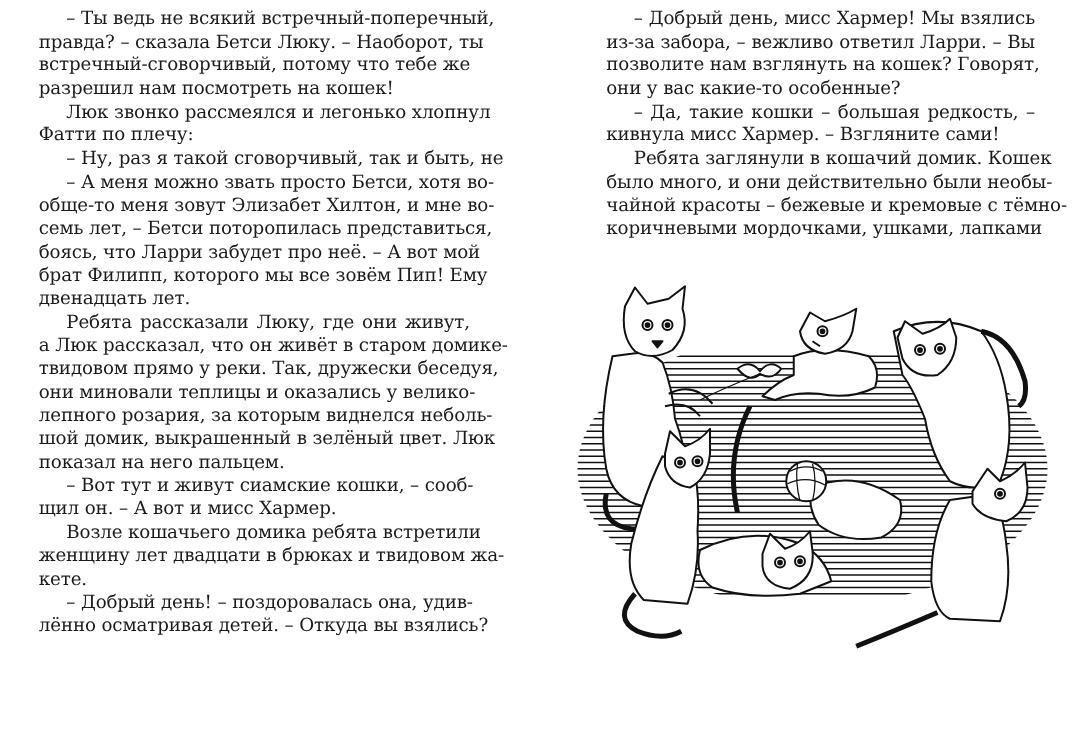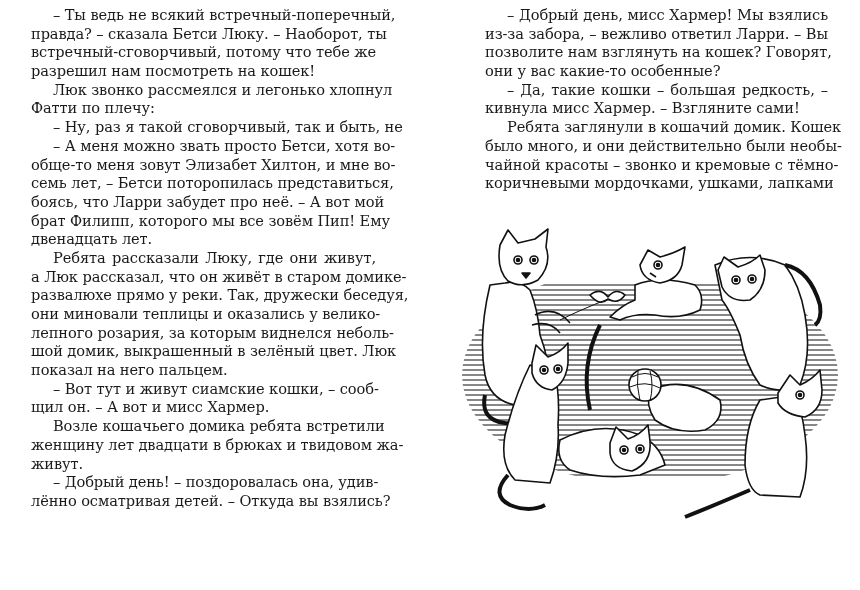--- a/index.html
+++ b/index.html
@@ -31,47 +31,47 @@
       <span class="line last">Фатти по плечу:</span>
       <span class="line indent">– Ну, раз я такой сговорчивый, так и быть, не</span>
       <span class="line indent">– А меня можно звать просто Бетси, хотя во-</span>
       <span class="line">обще-то меня зовут Элизабет Хилтон, и мне во-</span>
       <span class="line">семь лет, – Бетси поторопилась представиться,</span>
       <span class="line">боясь, что Ларри забудет про неё. – А вот мой</span>
       <span class="line">брат Филипп, которого мы все зовём Пип! Ему</span>
       <span class="line last">двенадцать лет.</span>
       <span class="line indent">Ребята рассказали Люку, где они живут,</span>
       <span class="line">а Люк рассказал, что он живёт в старом домике-</span>
-      <span class="line">развалюхе прямо у реки. Так, дружески беседуя,</span>
+      <span class="line">твидовом прямо у реки. Так, дружески беседуя,</span>
       <span class="line">они миновали теплицы и оказались у велико-</span>
       <span class="line">лепного розария, за которым виднелся неболь-</span>
       <span class="line">шой домик, выкрашенный в зелёный цвет. Люк</span>
       <span class="line last">показал на него пальцем.</span>
       <span class="line indent">– Вот тут и живут сиамские кошки, – сооб-</span>
       <span class="line last">щил он. – А вот и мисс Хармер.</span>
       <span class="line indent">Возле кошачьего домика ребята встретили</span>
       <span class="line">женщину лет двадцати в брюках и твидовом жа-</span>
-      <span class="line last">живут.</span>
+      <span class="line last">кете.</span>
       <span class="line indent">– Добрый день! – поздоровалась она, удив-</span>
       <span class="line last">лённо осматривая детей. – Откуда вы взялись?</span>
     </div>
   <div class="page-number">18</div>
 </div>
 
 <div class="page page-right">
   <div class="text-block" id="right-text">
       <span class="line indent">– Добрый день, мисс Хармер! Мы взялись</span>
       <span class="line">из-за забора, – вежливо ответил Ларри. – Вы</span>
       <span class="line">позволите нам взглянуть на кошек? Говорят,</span>
       <span class="line last">они у вас какие-то особенные?</span>
       <span class="line indent">– Да, такие кошки – большая редкость, –</span>
       <span class="line last">кивнула мисс Хармер. – Взгляните сами!</span>
       <span class="line indent">Ребята заглянули в кошачий домик. Кошек</span>
       <span class="line">было много, и они действительно были необы-</span>
-      <span class="line">чайной красоты – звонко и кремовые с тёмно-</span>
+      <span class="line">чайной красоты – бежевые и кремовые с тёмно-</span>
       <span class="line">коричневыми мордочками, ушками, лапками</span>
     </div>
 
   <div class="illustration">
     <svg width="380" height="305" viewBox="0 0 380 305" xmlns="http://www.w3.org/2000/svg">
       <defs>
         <clipPath id="floorclip">
           <ellipse cx="190" cy="150" rx="188" ry="110"></ellipse>
         </clipPath>
       </defs>

